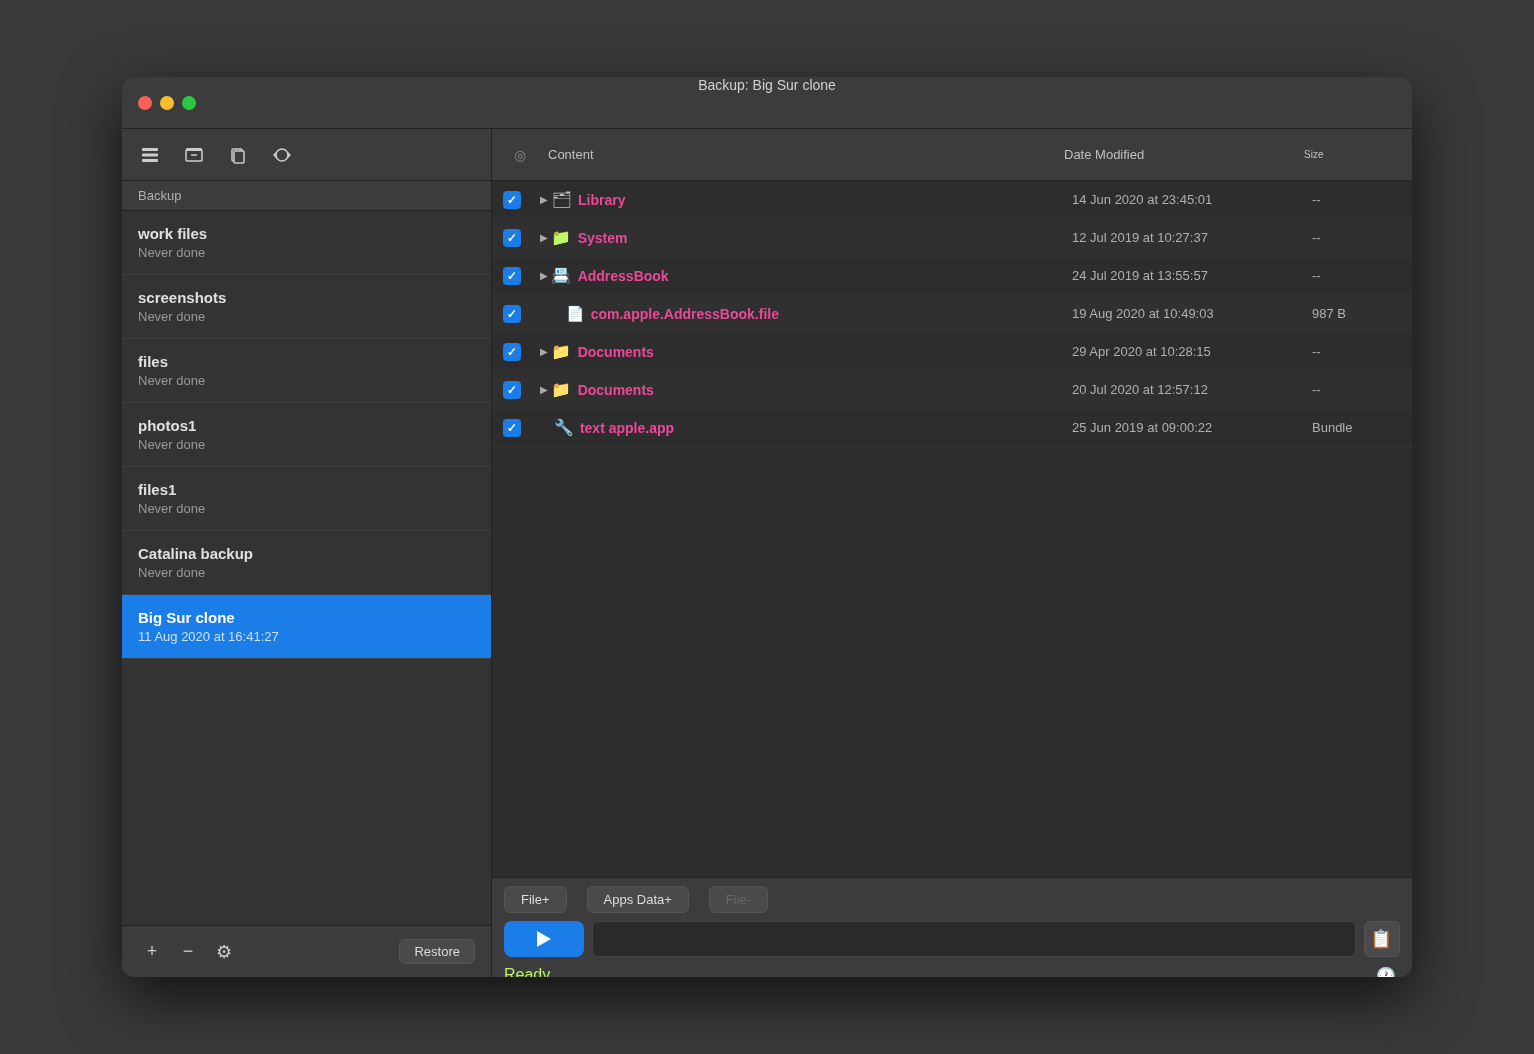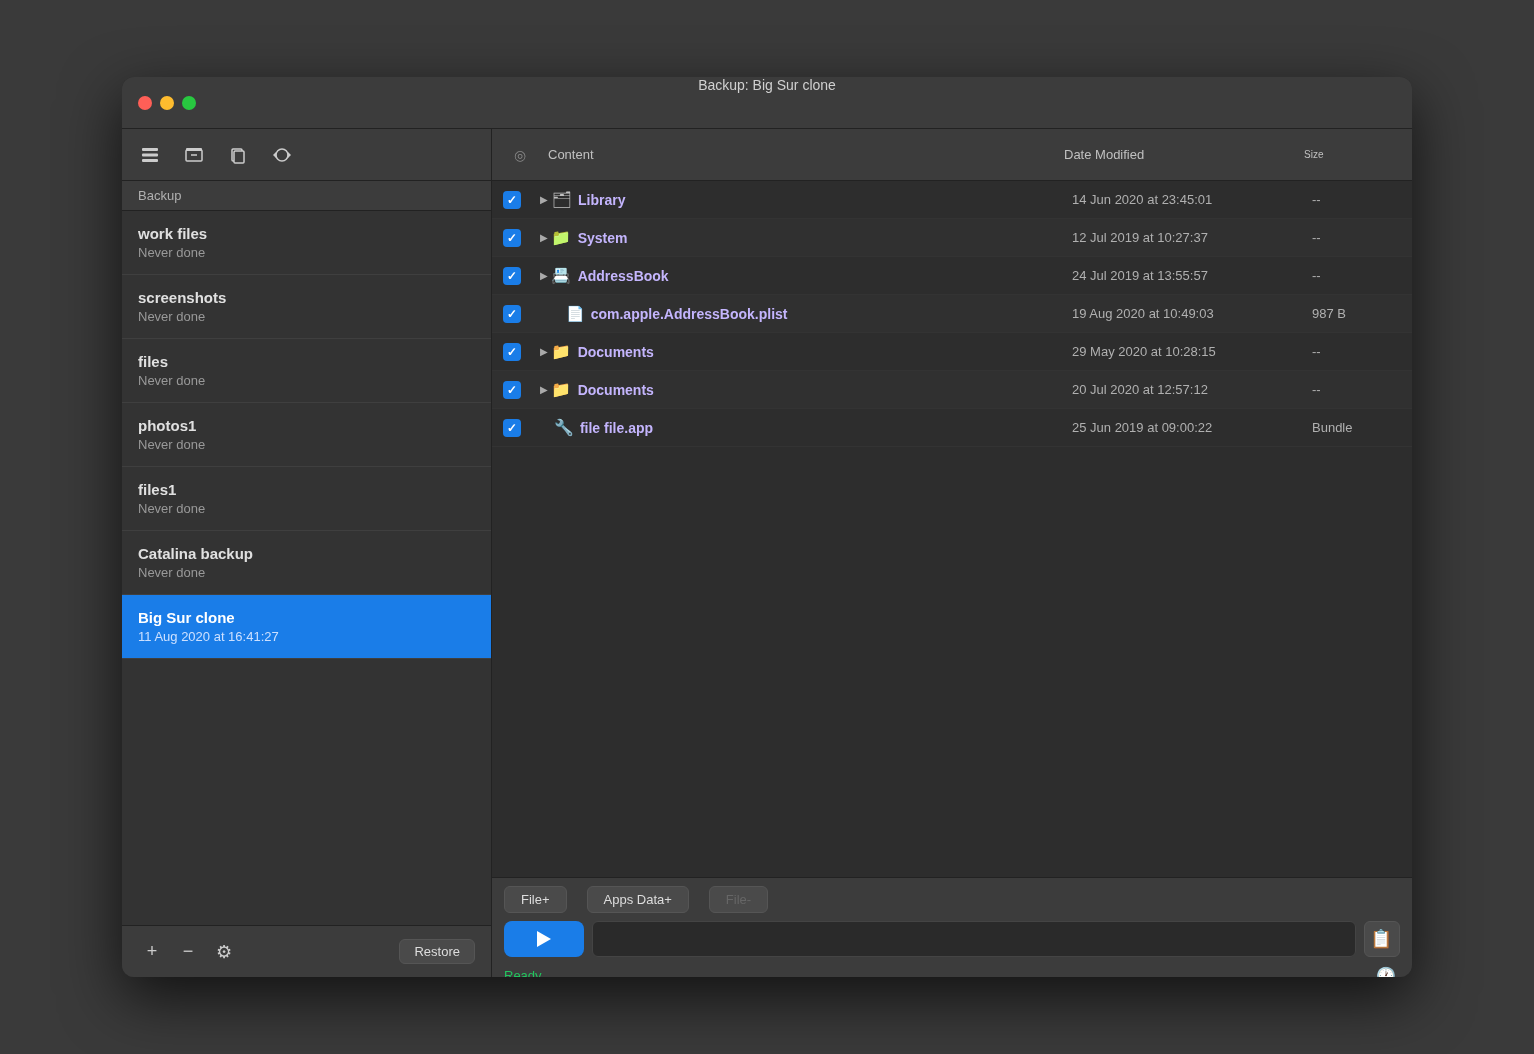--- a/index.html
+++ b/index.html
@@ -210,21 +210,21 @@
     }
     .row-expand {
       color: #aaa;
       font-size: 10px;
       margin-right: 4px;
       cursor: pointer;
     }
     .row-name {
       font-size: 14px;
       font-weight: 600;
-      color: #c4b5fd;
+      color: #ec4899;
     }
     .row-date {
       width: 240px;
       flex-shrink: 0;
       font-size: 13px;
       color: #b0b0b0;
     }
     .row-size {
       width: 100px;
       flex-shrink: 0;
@@ -299,22 +299,22 @@
       color: #ccc;
       font-size: 18px;
     }
     .status-row {
       display: flex;
       justify-content: space-between;
       align-items: center;
       margin-top: 4px;
     }
     .status-text {
-      font-size: 13px;
-      color: #22c55e;
+      font-size: 16px;
+      color: #bef264;
       padding-left: 0;
     }
     .clock-btn {
       width: 28px;
       height: 28px;
       display: flex;
       align-items: center;
       justify-content: center;
       color: #888;
       cursor: pointer;
@@ -466,35 +466,35 @@
       <div class="row-date col-date">24 Jul 2019 at 13:55:57</div>
       <div class="row-size col-size">--</div>
     </div>
           <div class="content-row">
       <div class="col-check">
         <div class="checkbox"></div>
       </div>
       <div class="col-content" style="display:flex;align-items:center;padding-left:20px;">
         <span style="width:14px;display:inline-block;"></span>
         <span style="font-size:15px;margin-right:6px;">📄</span>
-        <span class="row-name">com.apple.AddressBook.plist</span>
+        <span class="row-name">com.apple.AddressBook.file</span>
       </div>
       <div class="row-date col-date">19 Aug 2020 at 10:49:03</div>
       <div class="row-size col-size">987 B</div>
     </div>
           <div class="content-row">
       <div class="col-check">
         <div class="checkbox"></div>
       </div>
       <div class="col-content" style="display:flex;align-items:center;">
         <span class="row-expand">▶</span>
         <span style="font-size:16px;margin-right:6px;color:#4a9ecc;">📁</span>
         <span class="row-name">Documents</span>
       </div>
-      <div class="row-date col-date">29 May 2020 at 10:28:15</div>
+      <div class="row-date col-date">29 Apr 2020 at 10:28:15</div>
       <div class="row-size col-size">--</div>
     </div>
           <div class="content-row">
       <div class="col-check">
         <div class="checkbox"></div>
       </div>
       <div class="col-content" style="display:flex;align-items:center;">
         <span class="row-expand">▶</span>
         <span style="font-size:16px;margin-right:6px;color:#4a9ecc;">📁</span>
         <span class="row-name">Documents</span>
@@ -502,21 +502,21 @@
       <div class="row-date col-date">20 Jul 2020 at 12:57:12</div>
       <div class="row-size col-size">--</div>
     </div>
           <div class="content-row">
       <div class="col-check">
         <div class="checkbox"></div>
       </div>
       <div class="col-content" style="display:flex;align-items:center;">
         <span style="width:14px;display:inline-block;"></span>
         <span style="font-size:16px;margin-right:6px;">🔧</span>
-        <span class="row-name">file file.app</span>
+        <span class="row-name">text apple.app</span>
       </div>
       <div class="row-date col-date">25 Jun 2019 at 09:00:22</div>
       <div class="row-size col-size">Bundle</div>
     </div>
         </div>
 
       <div class="content-footer">
         <div class="footer-buttons">
           <button class="action-btn">File+</button>
           <button class="action-btn">Apps Data+</button>

